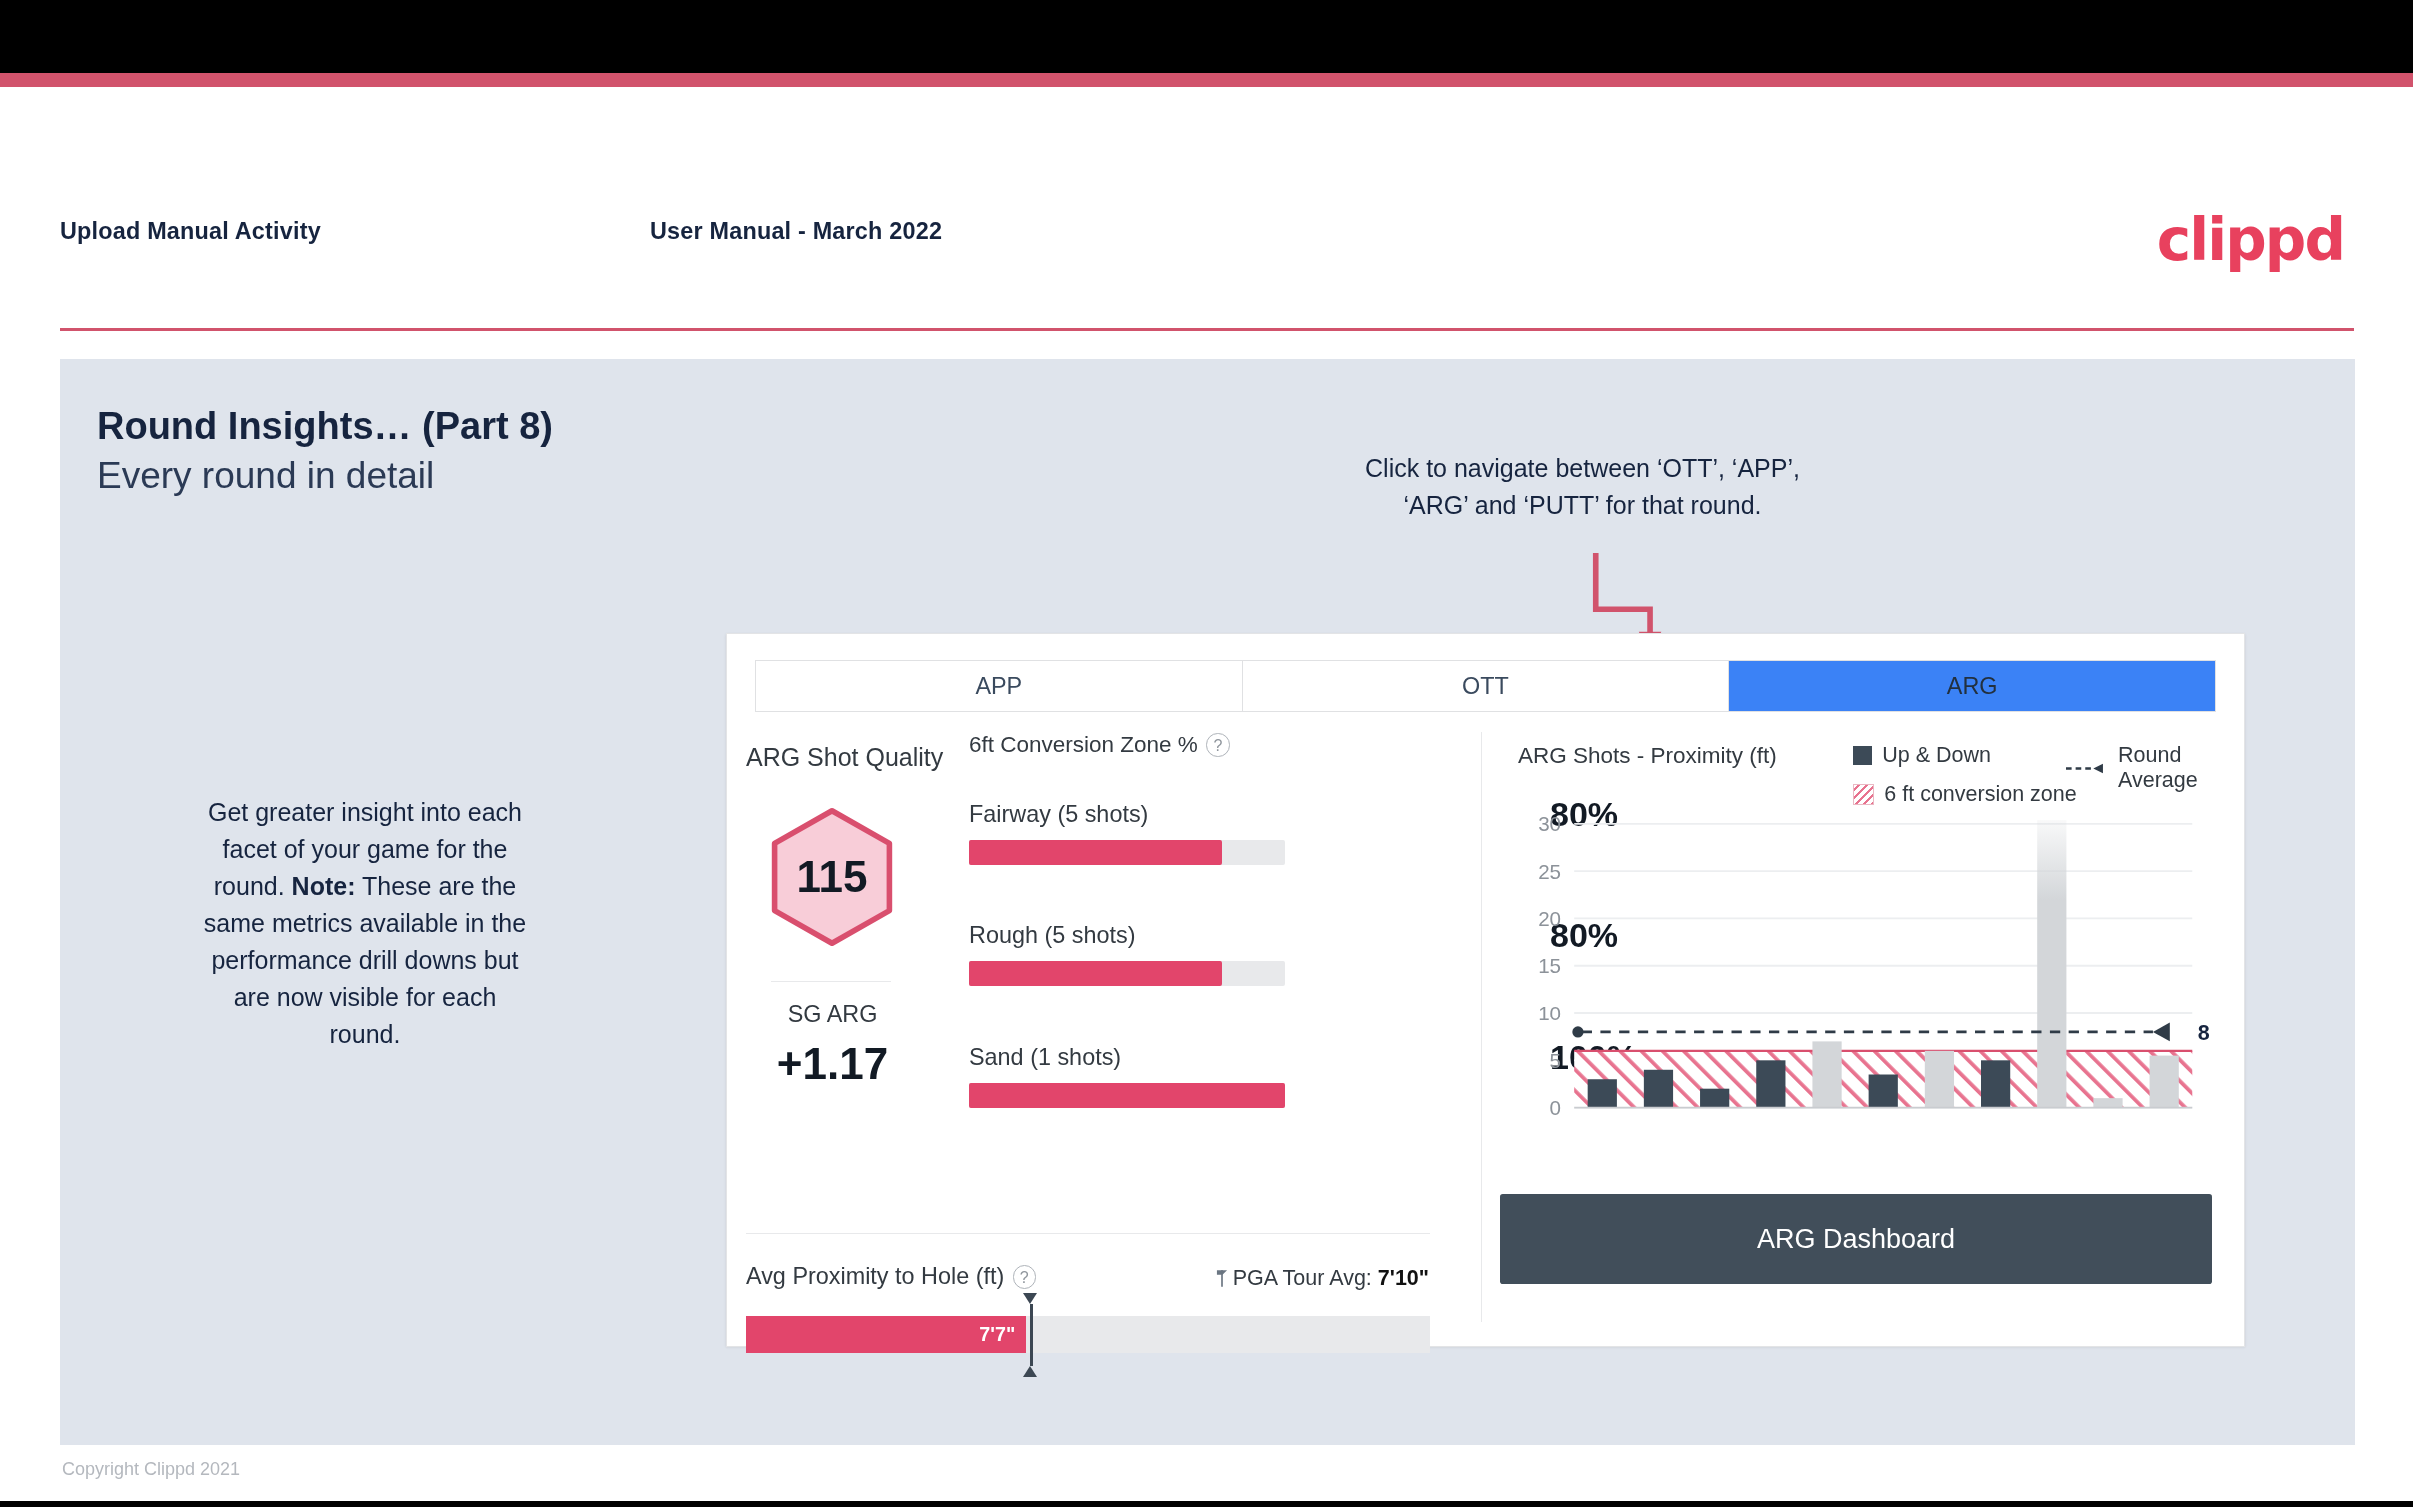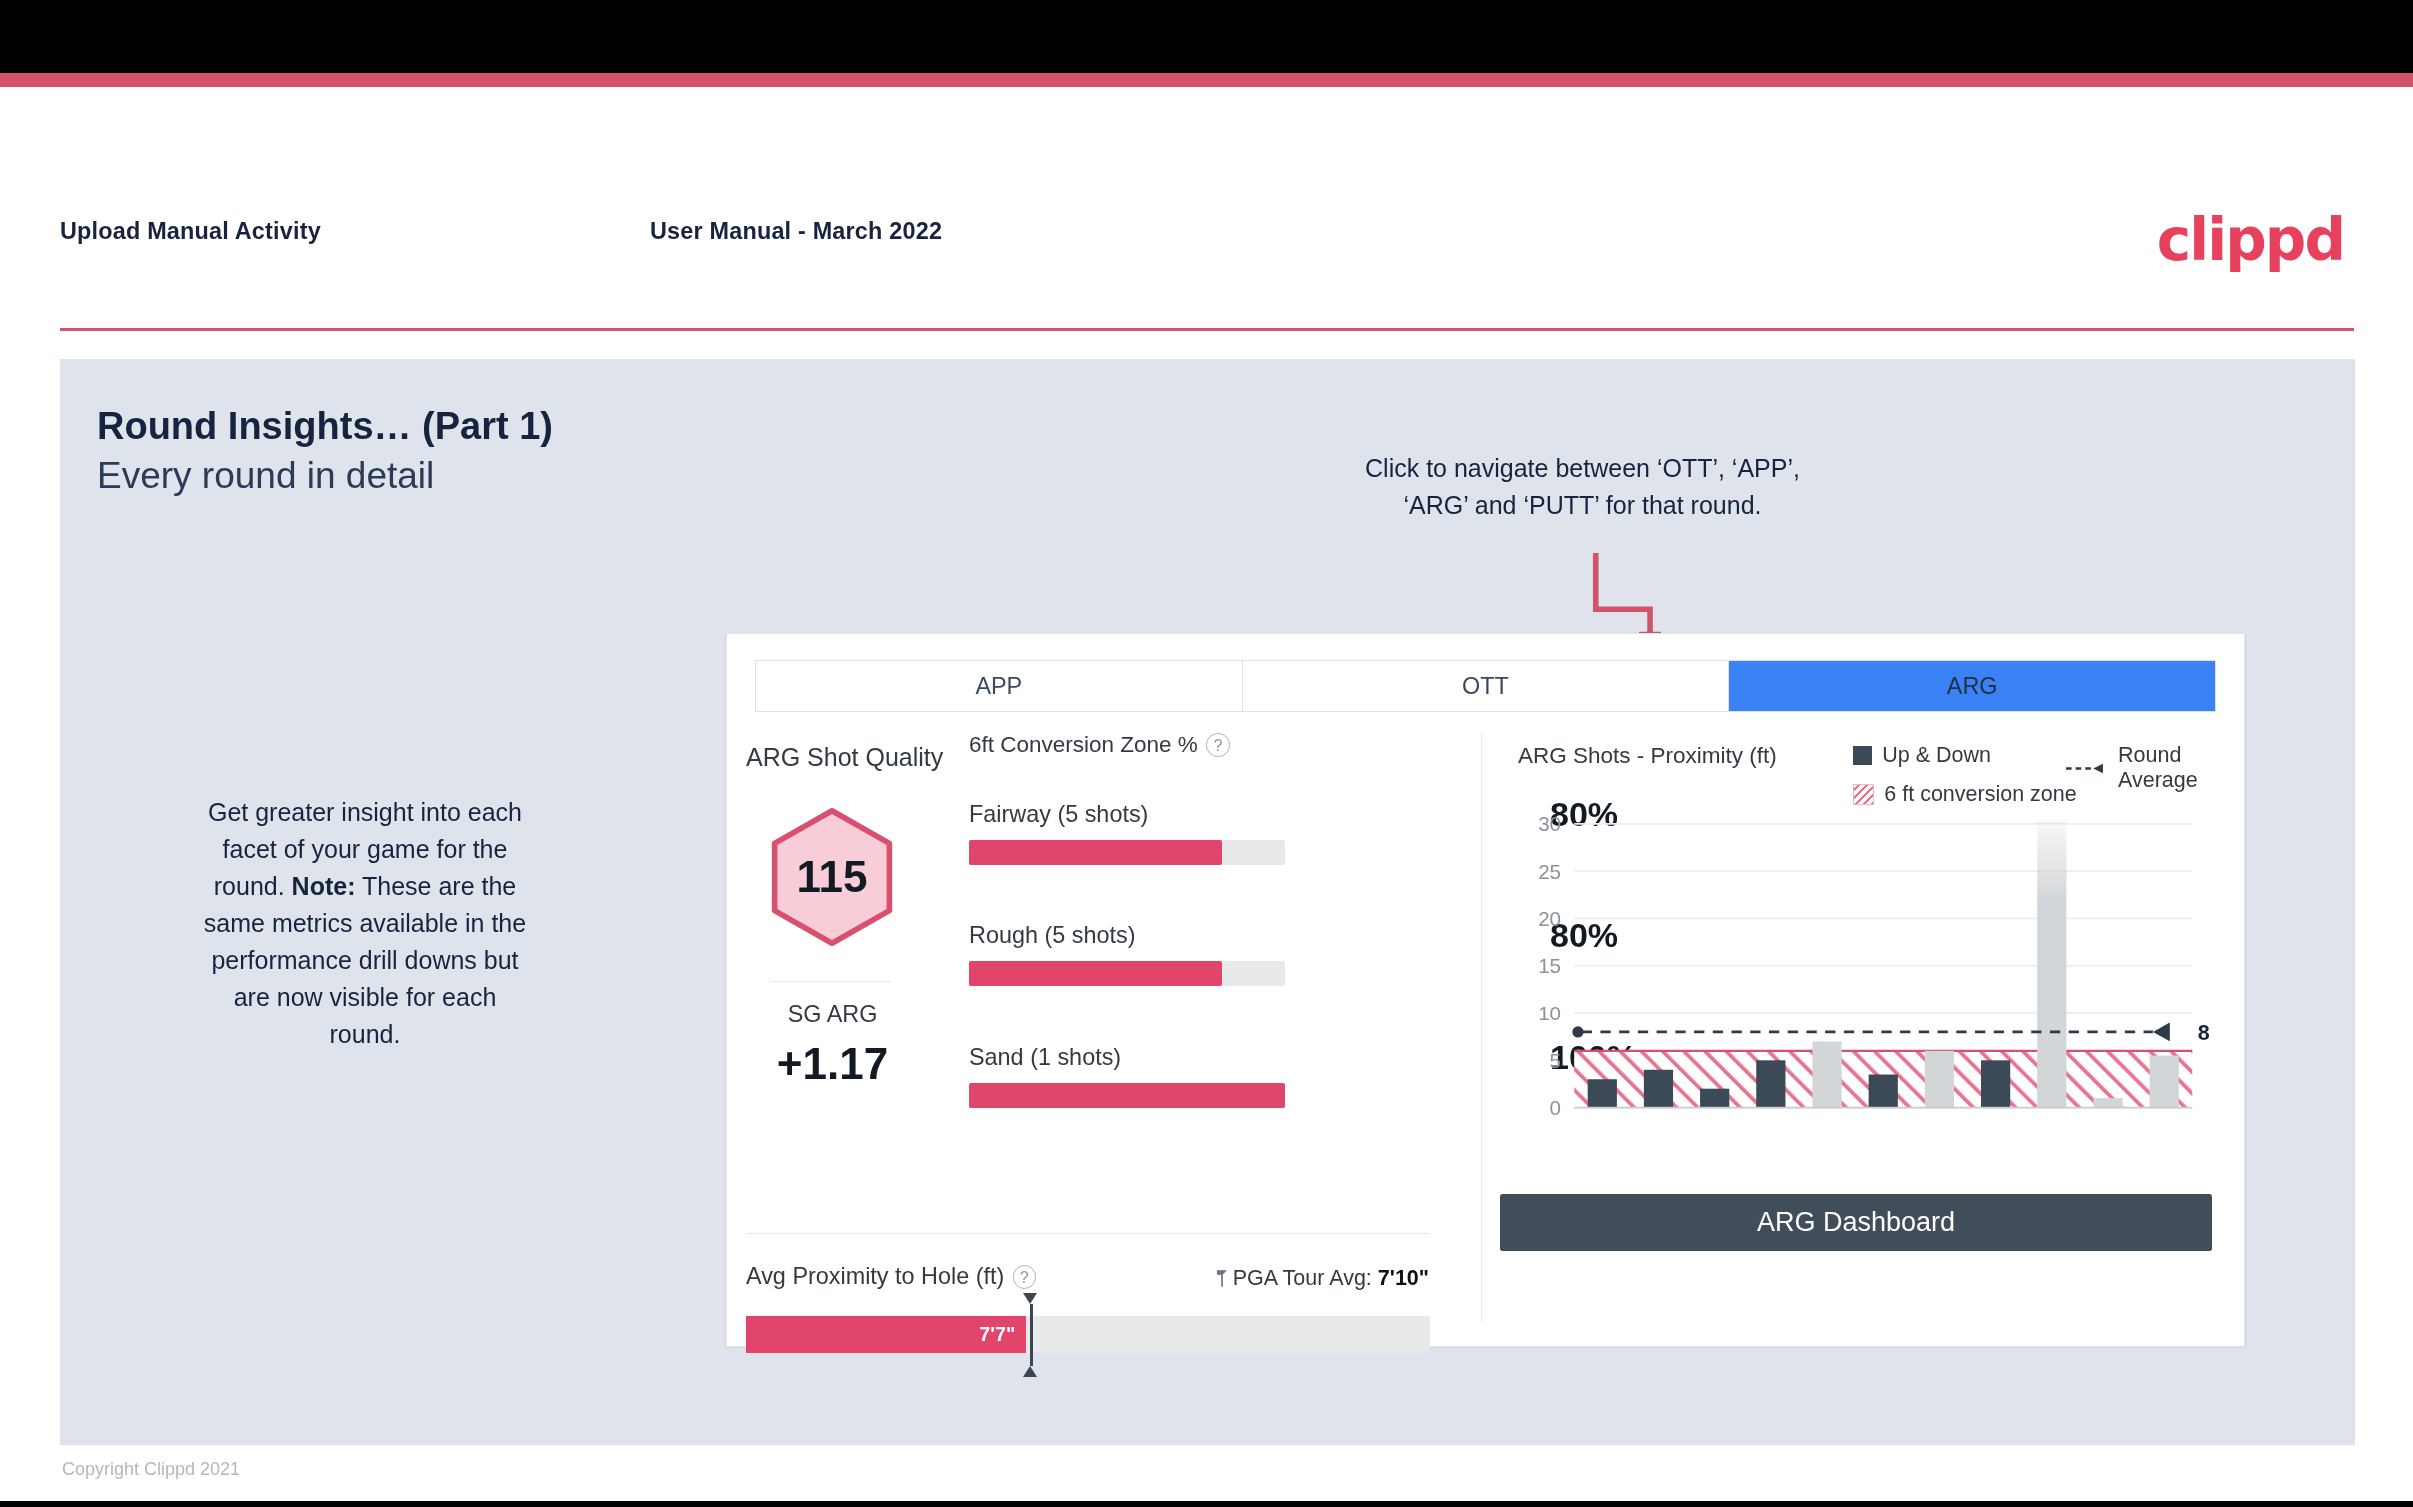--- a/index.html
+++ b/index.html
@@ -72,40 +72,40 @@
   .marker:after{bottom:-11.2px;border-bottom:11.2px solid #3c4753;}
 
   
   .r-title{position:absolute;left:791px;top:109px;font-size:22.5px;color:#333a41;}
   .lg{position:absolute;font-size:21.5px;color:#333a41;display:flex;align-items:center;gap:10.3px;}
   .lg-sw{width:19px;height:19px;background:#3c4a57;display:inline-block;}
   .lg-hatch{width:19px;height:19px;display:inline-block;border:0.9px solid #eab9c4;
      background-image:repeating-linear-gradient(-45deg,#e8738f 0 1.9px,#fff 1.9px 5.6px);}
 
   .chartbox{position:absolute;left:791px;top:169px;width:693px;height:347px;}
-  .btn{position:absolute;left:773px;top:560px;width:712px;height:57px;background:#414e5a;color:#fff;
+  .btn{position:absolute;left:773px;top:560px;width:712px;height:90px;background:#414e5a;color:#fff;
        display:flex;align-items:center;justify-content:center;font-size:27px;border-radius:2.8px;}
 </style>
 </head>
 <body>
 
 <div class="stage">
 
   <div class="letterbox-top"></div>
   <div class="brandstripe"></div>
   <div class="slide">
 
     <div class="hdr-left">Upload Manual Activity</div>
     <div class="hdr-mid">User Manual - March 2022</div>
     <div class="logo">clippd</div>
     <div class="hdr-rule"></div>
 
     <div class="panel"></div>
 
-    <div class="title">Round Insights… (Part 1)</div>
+    <div class="title">Round Insights… (Part 8)</div>
     <div class="subtitle">Every round in detail</div>
 
     <div class="callout">
       <div>Click to navigate between ‘OTT’, ‘APP’,</div>
       <div>‘ARG’ and ‘PUTT’ for that round.</div>
     </div>
 
     <svg class="arrow" width="103" height="108" viewBox="0 0 110 115">
       <path d="M4 2 L4 62 L62 62 L62 92" fill="none" stroke="#d1536c" stroke-width="6"></path>
       <path d="M62 112 L50 86 L74 86 Z" fill="#d1536c"></path>

